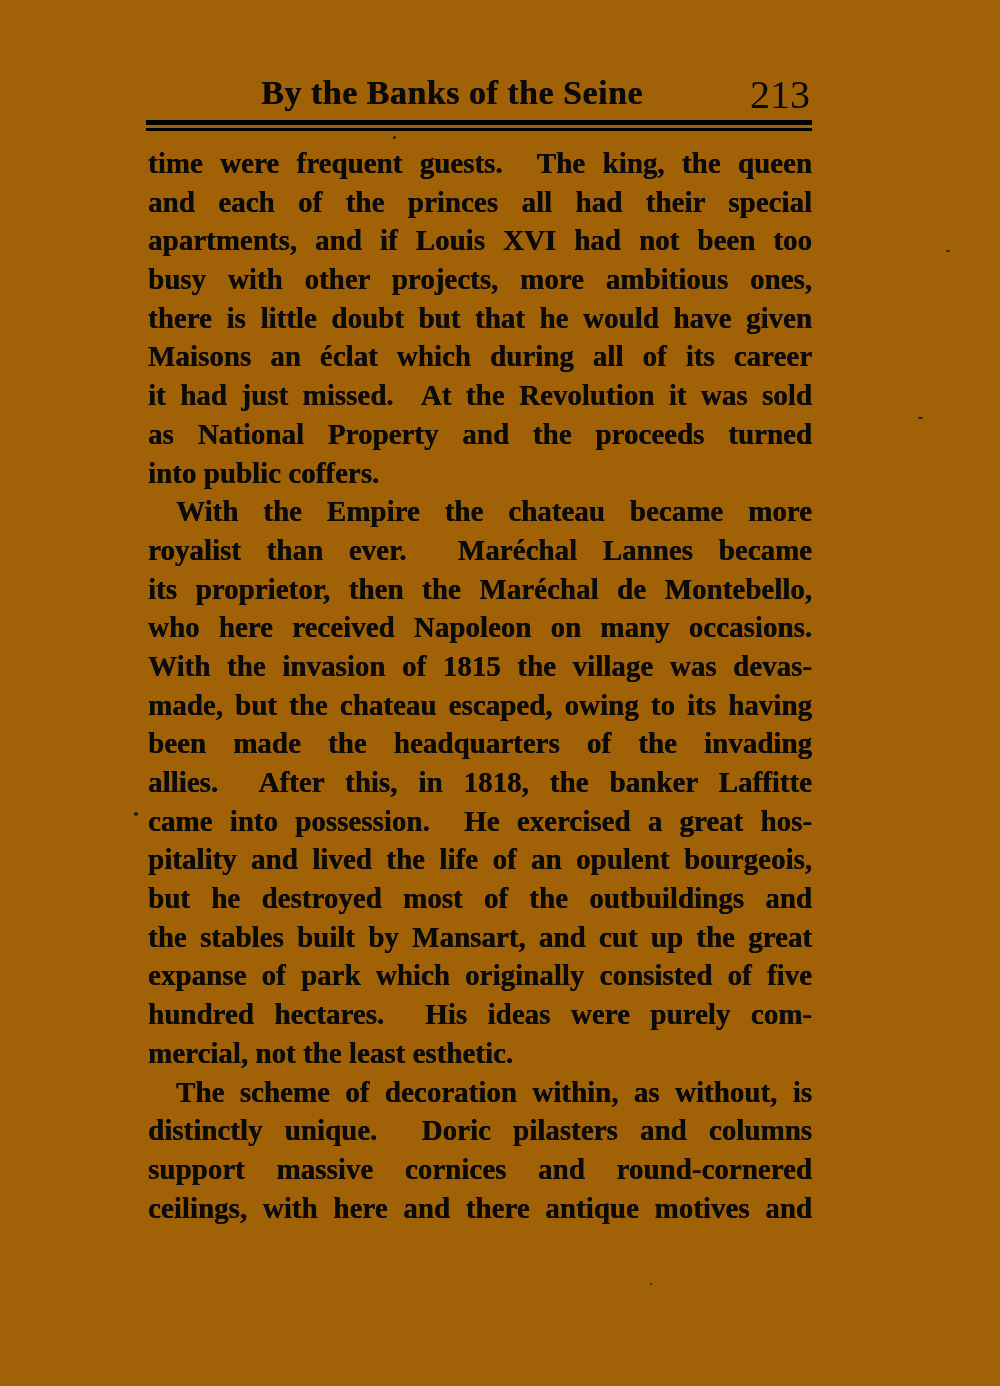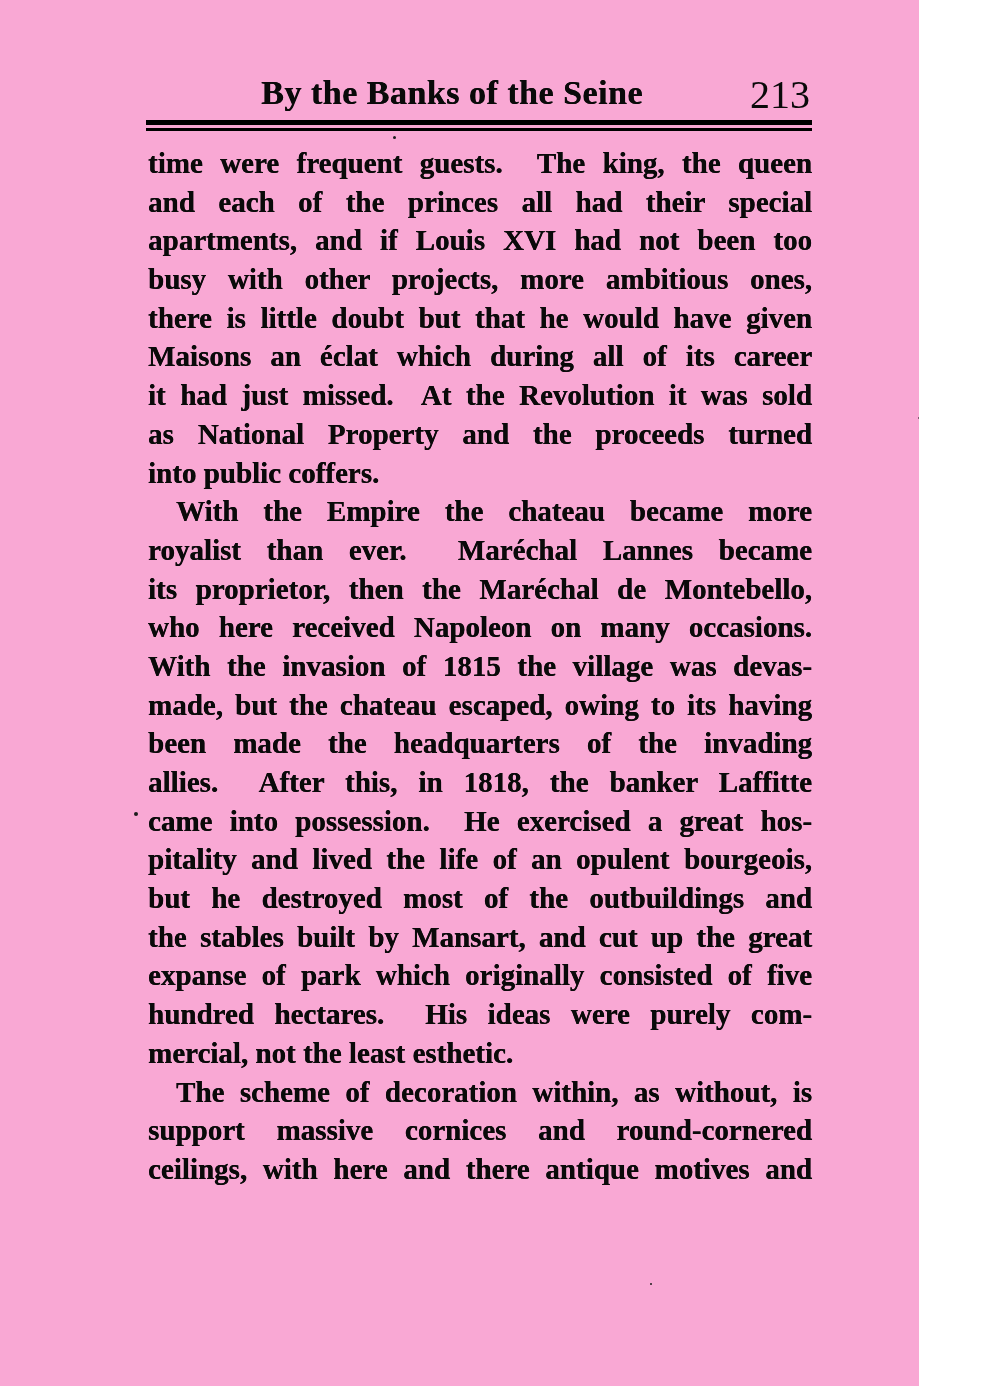--- a/index.html
+++ b/index.html
@@ -2,23 +2,23 @@
 <html><head>
 <meta charset="utf-8">
 <style>
   html, body {
     margin: 0;
     padding: 0;
     background: #ffffff;
   }
   .page {
     position: relative;
-    width: 919px;
+    width: 1000px;
     height: 1386px;
-    background: #f9a8d4;
+    background: #a16207;
     color: #0a0a0a;
     font-family: "Liberation Serif", serif;
     overflow: hidden;
   }
   .header {
     position: absolute;
     left: 148px;
     top: 74px;
     width: 664px;
     height: 42px;
@@ -145,20 +145,21 @@
       <div class="line">the stables built by Mansart, and cut up the great</div>
 
       <div class="line">expanse of park which originally consisted of five</div>
 
       <div class="line">hundred hectares.&nbsp; His ideas were purely com-</div>
 
       <div class="line no-justify">mercial, not the least esthetic.</div>
 
       <div class="line indent">The scheme of decoration within, as without, is</div>
 
+      <div class="line">distinctly unique.&nbsp; Doric pilasters and columns</div>
 
       <div class="line">support massive cornices and round-cornered</div>
 
       <div class="line">ceilings, with here and there antique motives and</div>
     </main>
 
   <span class="speck s1"></span>
   <span class="speck s2"></span>
   <span class="speck s3"></span>
   <span class="speck s4"></span>

